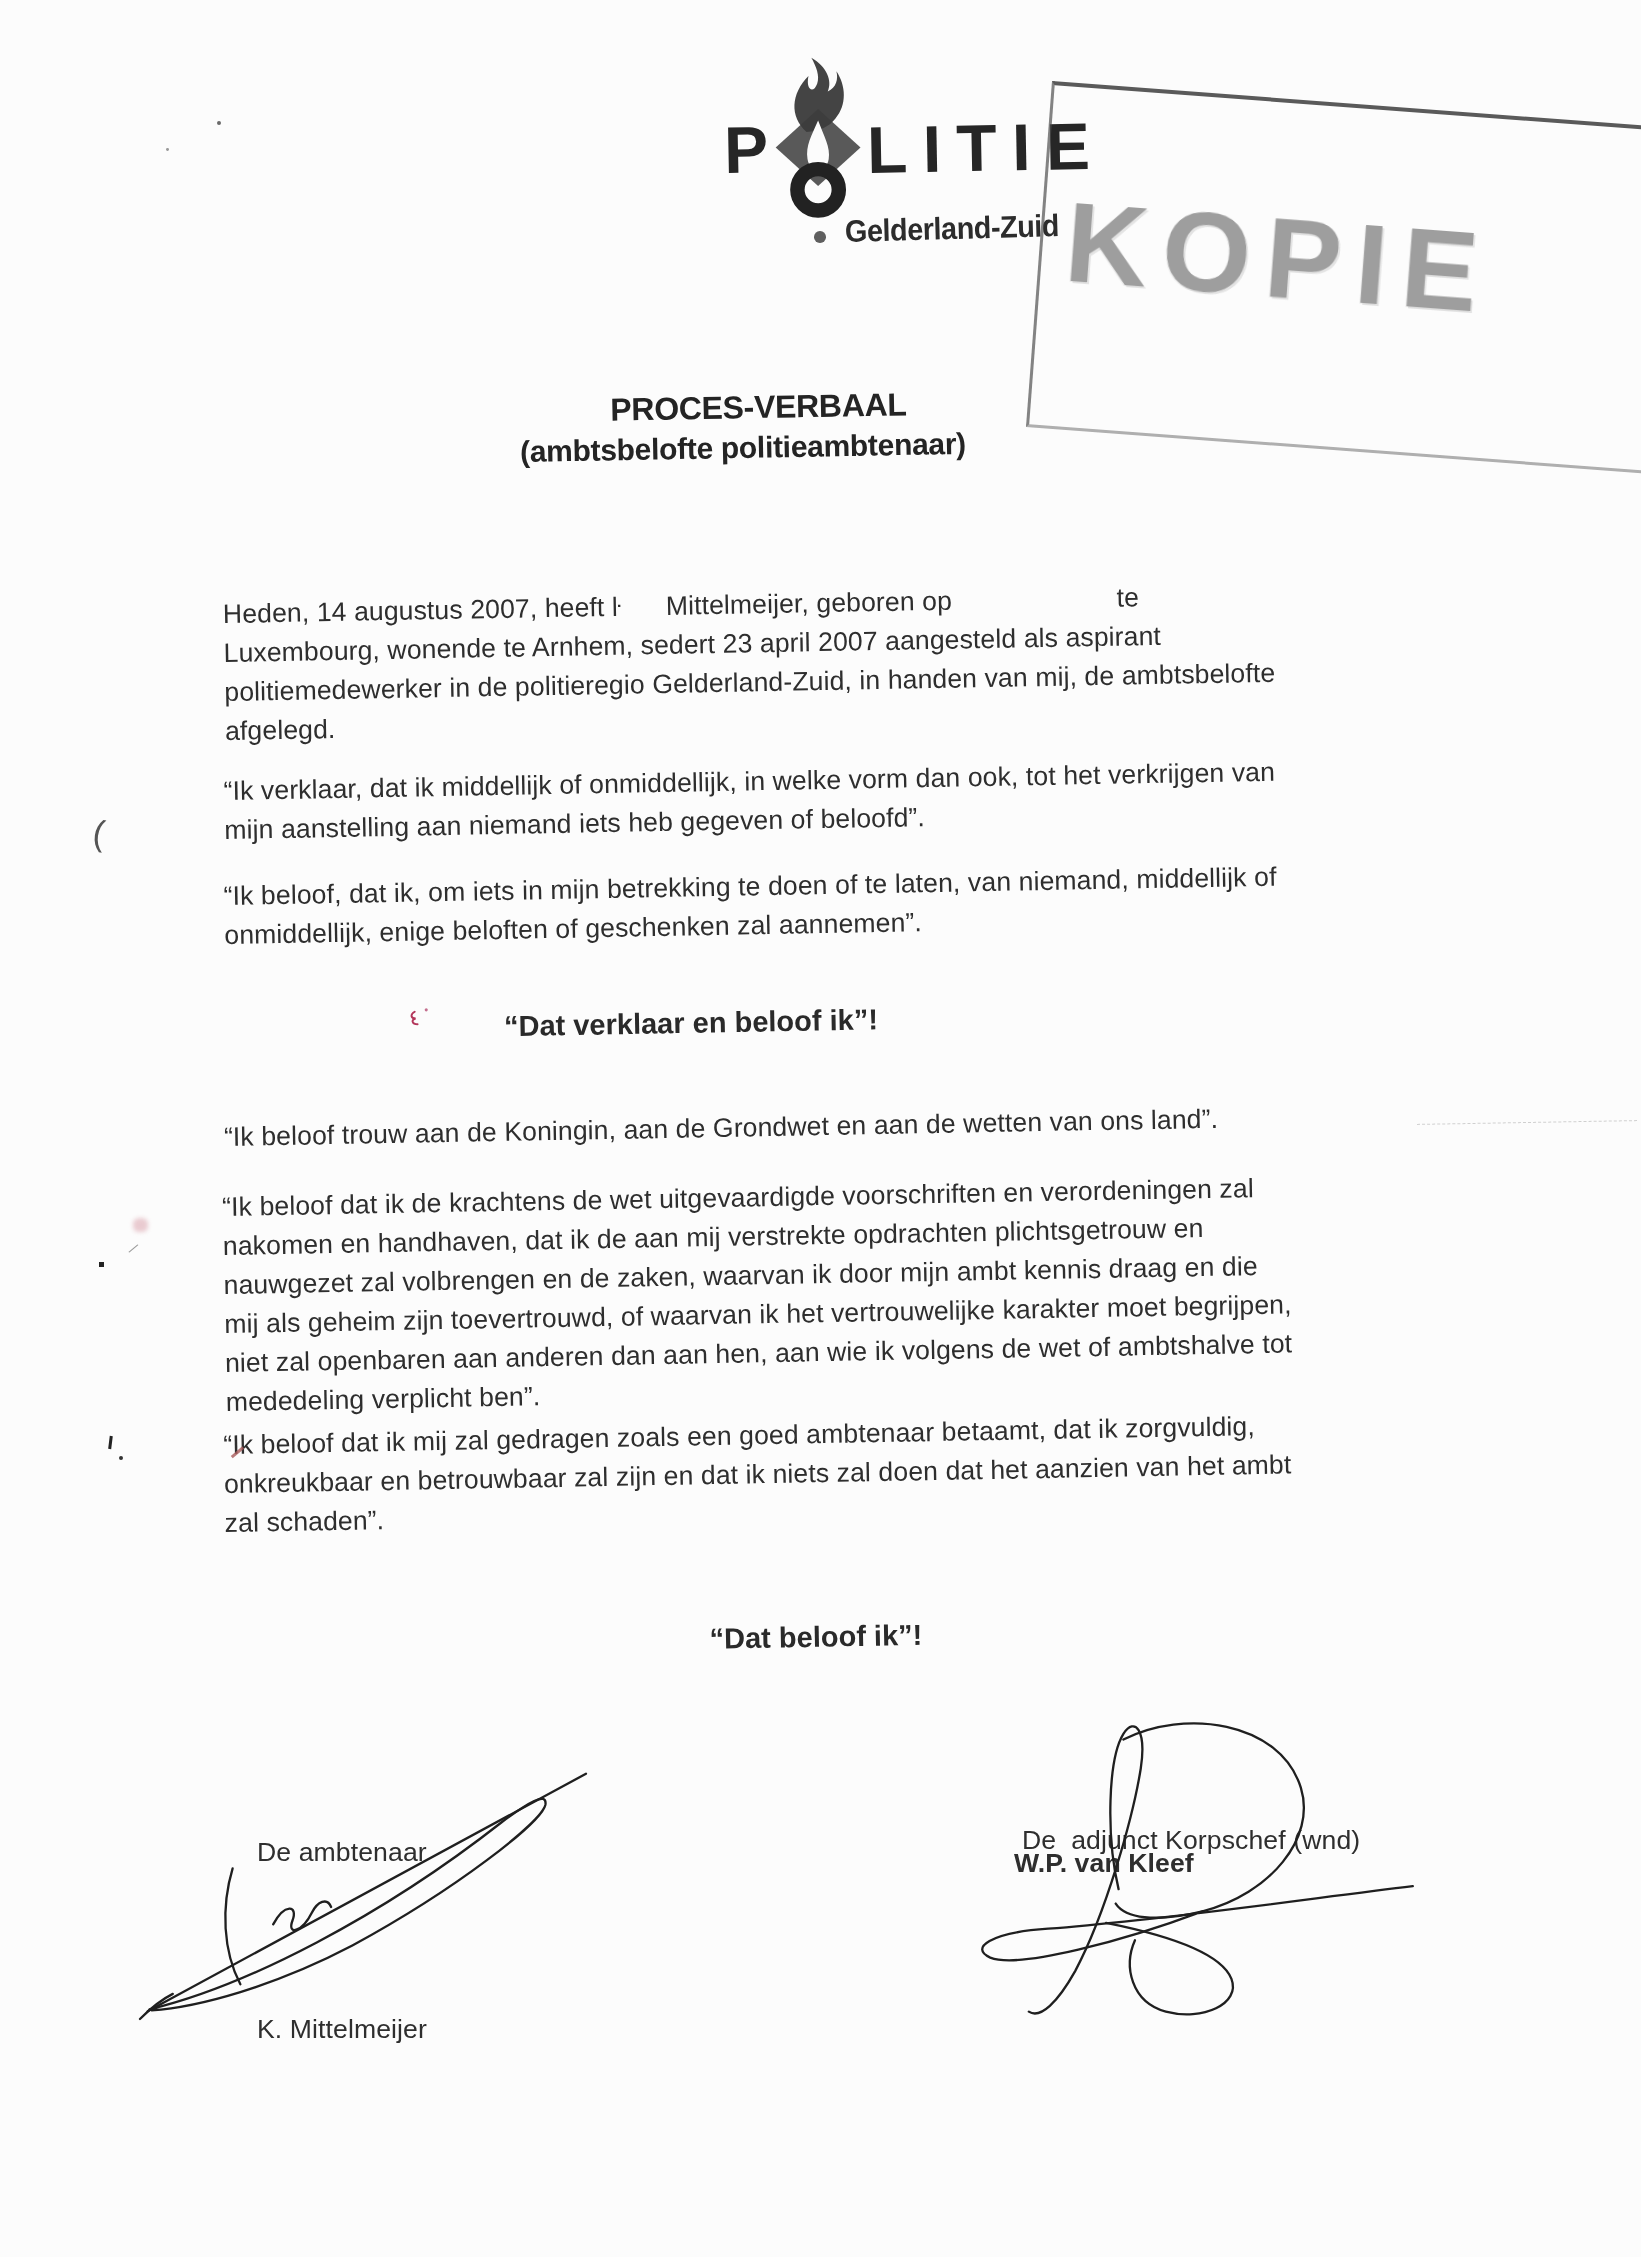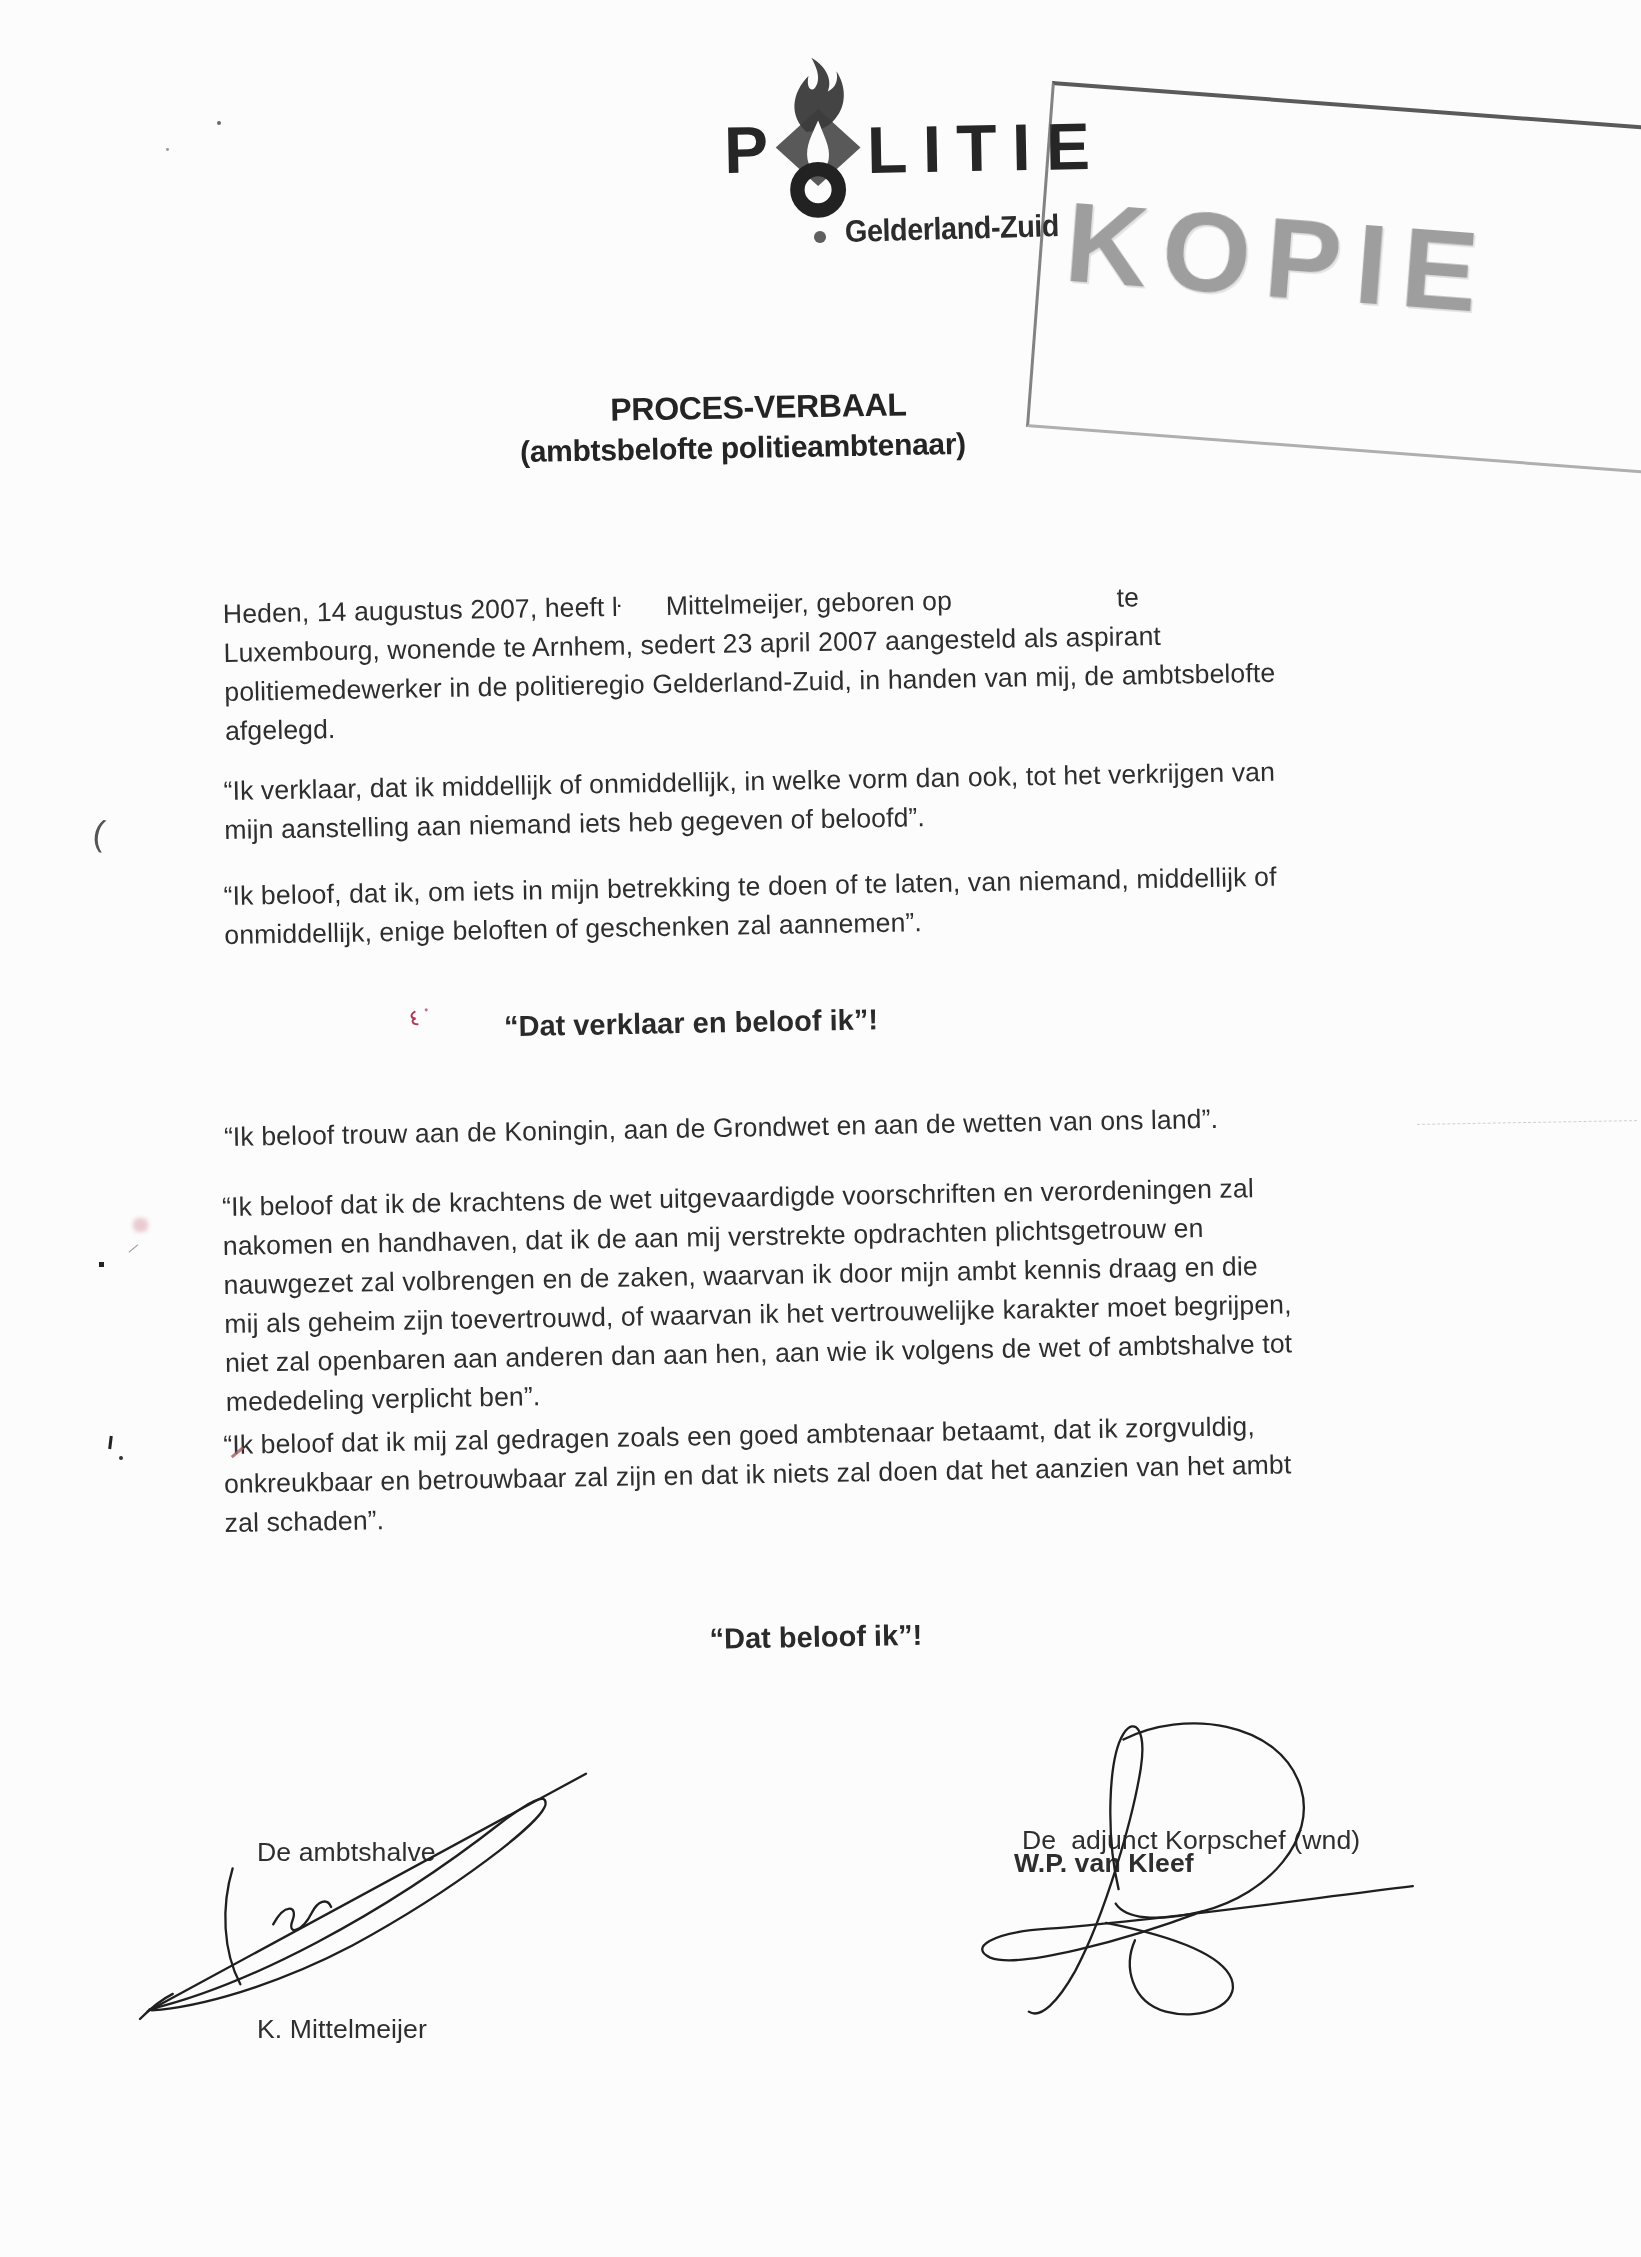--- a/index.html
+++ b/index.html
@@ -77,21 +77,21 @@
 nauwgezet zal volbrengen en de zaken, waarvan ik door mijn ambt kennis draag en die
 mij als geheim zijn toevertrouwd, of waarvan ik het vertrouwelijke karakter moet begrijpen,
 niet zal openbaren aan anderen dan aan hen, aan wie ik volgens de wet of ambtshalve tot
 mededeling verplicht ben”.</div>
 <div class="abs para tilt" style="left:224px;top:1426px;">“Ik beloof dat ik mij zal gedragen zoals een goed ambtenaar betaamt, dat ik zorgvuldig,
 onkreukbaar en betrouwbaar zal zijn en dat ik niets zal doen dat het aanzien van het ambt
 zal schaden”.</div>
 
 <div class="abs oath-heading tilt" style="left:531px;top:1626px;width:570px;">“Dat beloof ik”!</div>
 
-<div class="abs para" style="left:257px;top:1833px;">De ambtshalve</div>
+<div class="abs para" style="left:257px;top:1833px;">De ambtenaar</div>
 <div class="abs para" style="left:257px;top:1970px;margin-top:40px;">K. Mittelmeijer</div>
 
 <svg class="abs sig" style="left:111px;top:1762px;" width="502" height="261" viewBox="0 0 520 270">
   <path d="M 38 258 L 492 12"></path>
   <path d="M 40 256 C 140 232 280 160 405 62 C 432 42 452 30 450 44 C 446 62 360 130 250 190 C 170 232 90 254 42 257"></path>
   <path d="M 126 110 C 114 150 116 196 134 230"></path>
   <path d="M 168 168 C 180 146 194 148 188 164 C 182 180 198 176 208 156 C 214 144 224 140 228 150"></path>
   <path d="M 30 266 C 42 254 52 246 64 240"></path>
 </svg>
 

